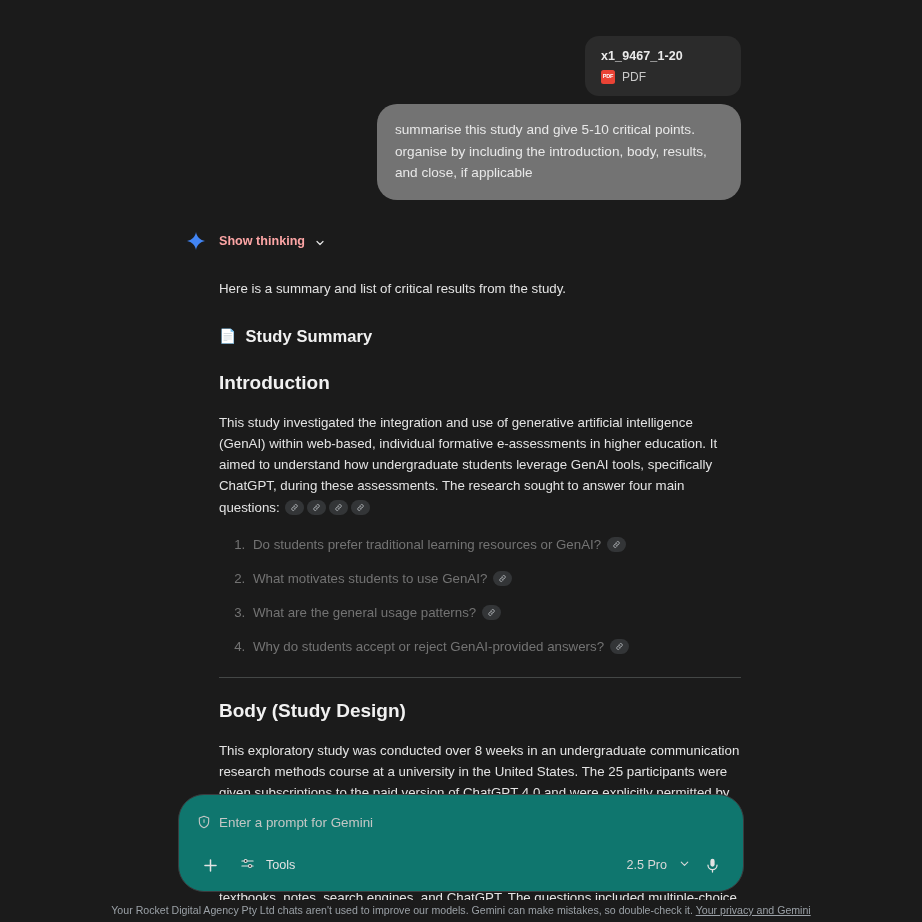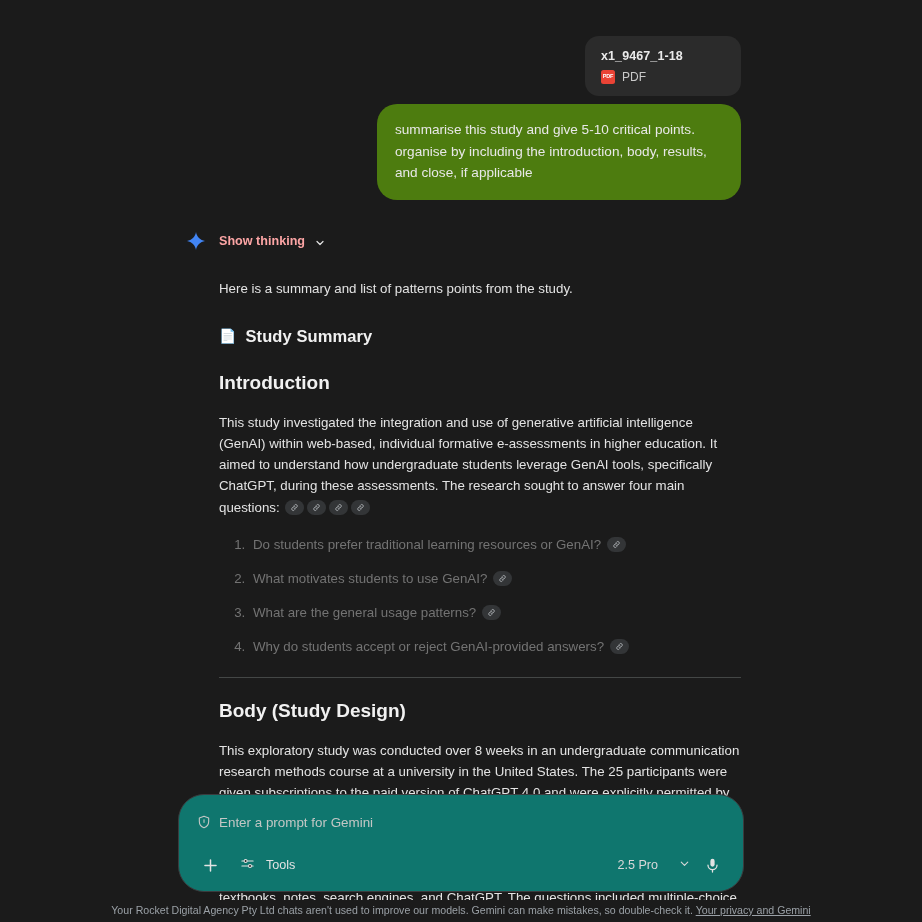--- a/index.html
+++ b/index.html
@@ -79,21 +79,21 @@
     line-height: 1;
   }
 
   .file-type {
     font-size: 12px;
     color: #c9c9c9;
   }
 
   .user-bubble {
     margin-top: 8px;
-    background: #4d7c0f;
+    background: #737373;
     border-radius: 20px;
     padding: 15px 18px 16px 18px;
     max-width: 364px;
     font-size: 13.6px;
     line-height: 21.5px;
     color: #e8e8e8;
     text-align: left;
   }
 
   
@@ -267,21 +267,21 @@
     margin-left: 6px;
   }
 
   .tools-label { font-size: 12.6px; color: #e3e3e3; }
 
   .spacer { flex: 1; }
 
   .model-pill {
     display: flex;
     align-items: center;
-    gap: 20px;
+    gap: 11px;
     height: 28px;
     padding: 0 6px;
     border-radius: 14px;
   }
 
   .model-name { font-size: 12.6px; color: #d8d8d8; }
 
   
   .footer {
     position: absolute;
@@ -301,21 +301,21 @@
 </style>
 </head>
 <body>
 
 <div class="conversation">
   <div class="conv-inner">
 
     <div class="user-turn">
 
       <div class="file-card">
-        <div class="file-name">x1_9467_1-18</div>
+        <div class="file-name">x1_9467_1-20</div>
         <div class="file-meta">
           <span class="pdf-badge">PDF</span>
           <span class="file-type">PDF</span>
         </div>
       </div>
 
       <div class="user-bubble">summarise this study and give 5-10 critical points. organise by including the introduction, body, results, and close, if applicable</div>
     </div>
 
     <div class="model-turn">
@@ -330,21 +330,21 @@
         <span class="thinking-label">Show thinking</span>
         <span class="chev">
           <svg viewBox="0 0 24 24" width="12" height="12" aria-hidden="true">
             <path d="M6 9 L12 15 L18 9" fill="none" stroke="#e3e3e3" stroke-width="2.4" stroke-linecap="round" stroke-linejoin="round"></path>
           </svg>
         </span>
       </div>
 
       <div class="answer">
 
-        <p>Here is a summary and list of patterns points from the study.</p>
+        <p>Here is a summary and list of critical results from the study.</p>
 
         <div class="h-doc">
           <span class="doc-emoji">📄</span>
           <span class="h-text">Study Summary</span>
         </div>
 
         <div class="h-sub">Introduction</div>
 
         <p>
           <span>This study investigated the integration and use of generative artificial intelligence (GenAI) within web-based, individual formative e-assessments in higher education. It aimed to understand how undergraduate students leverage GenAI tools, specifically ChatGPT, during these assessments. The research sought to answer four main questions:</span><span class="cite-group"><span class="cite">

